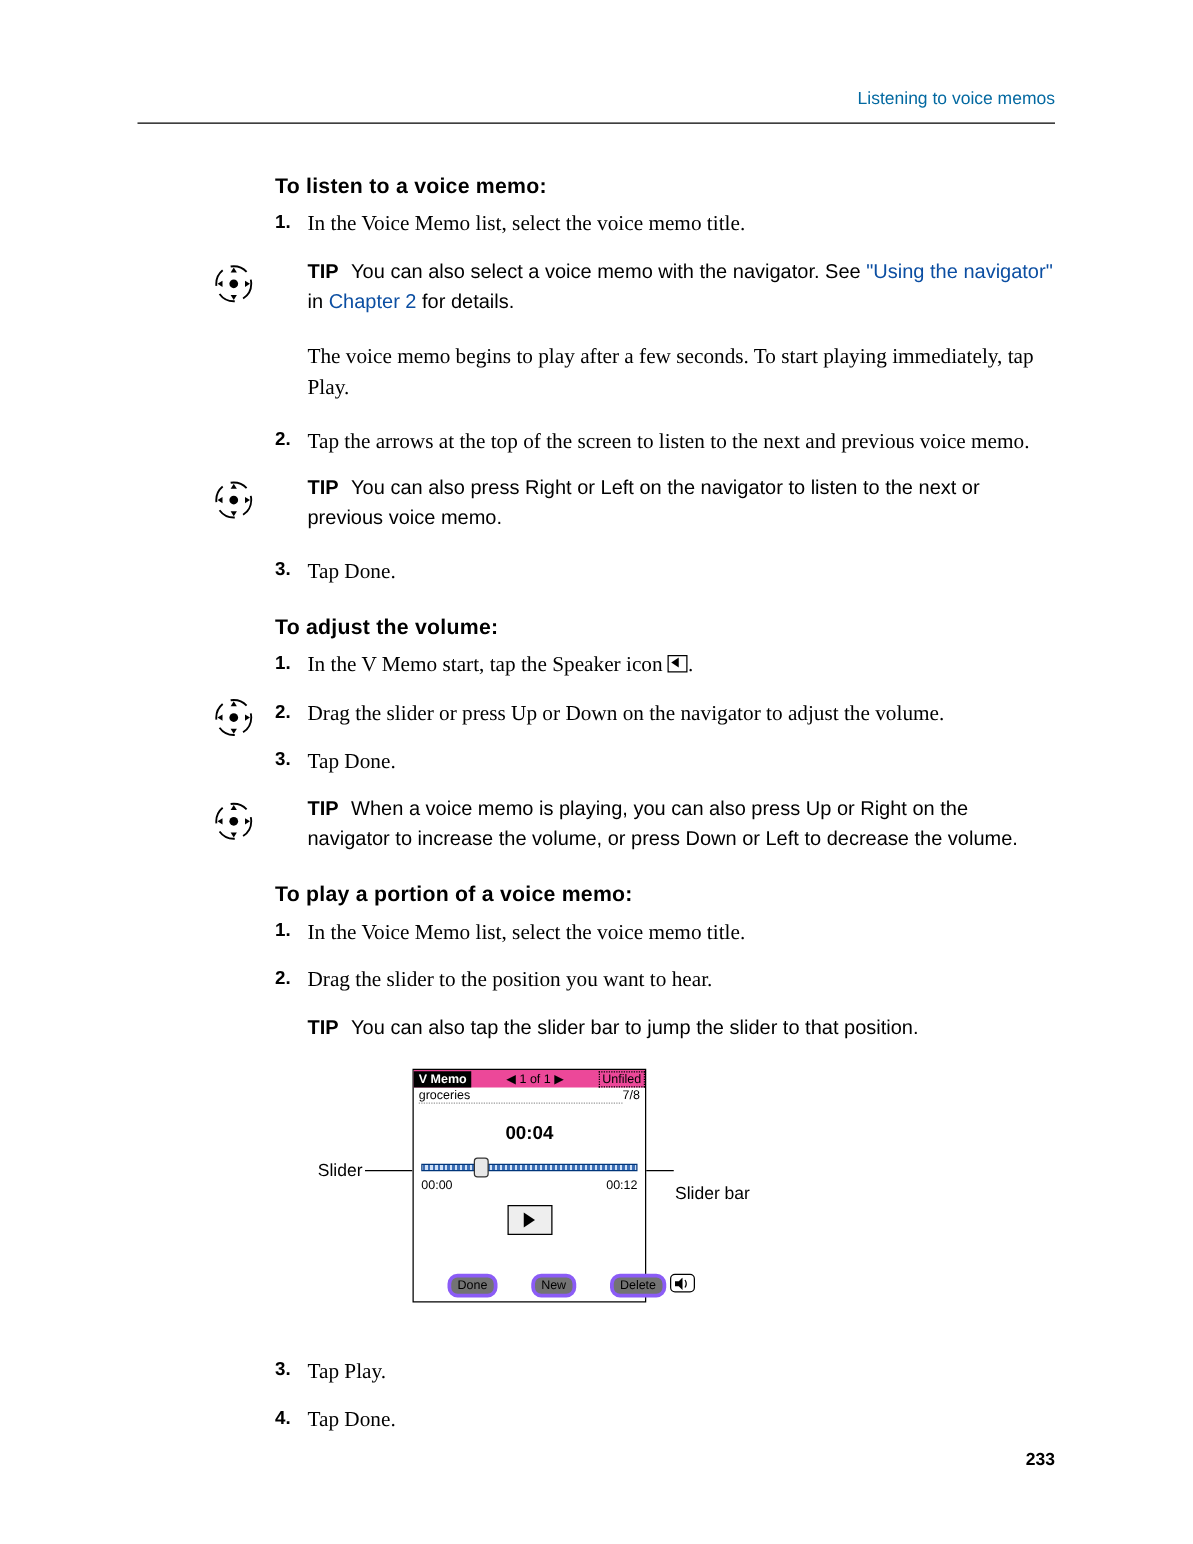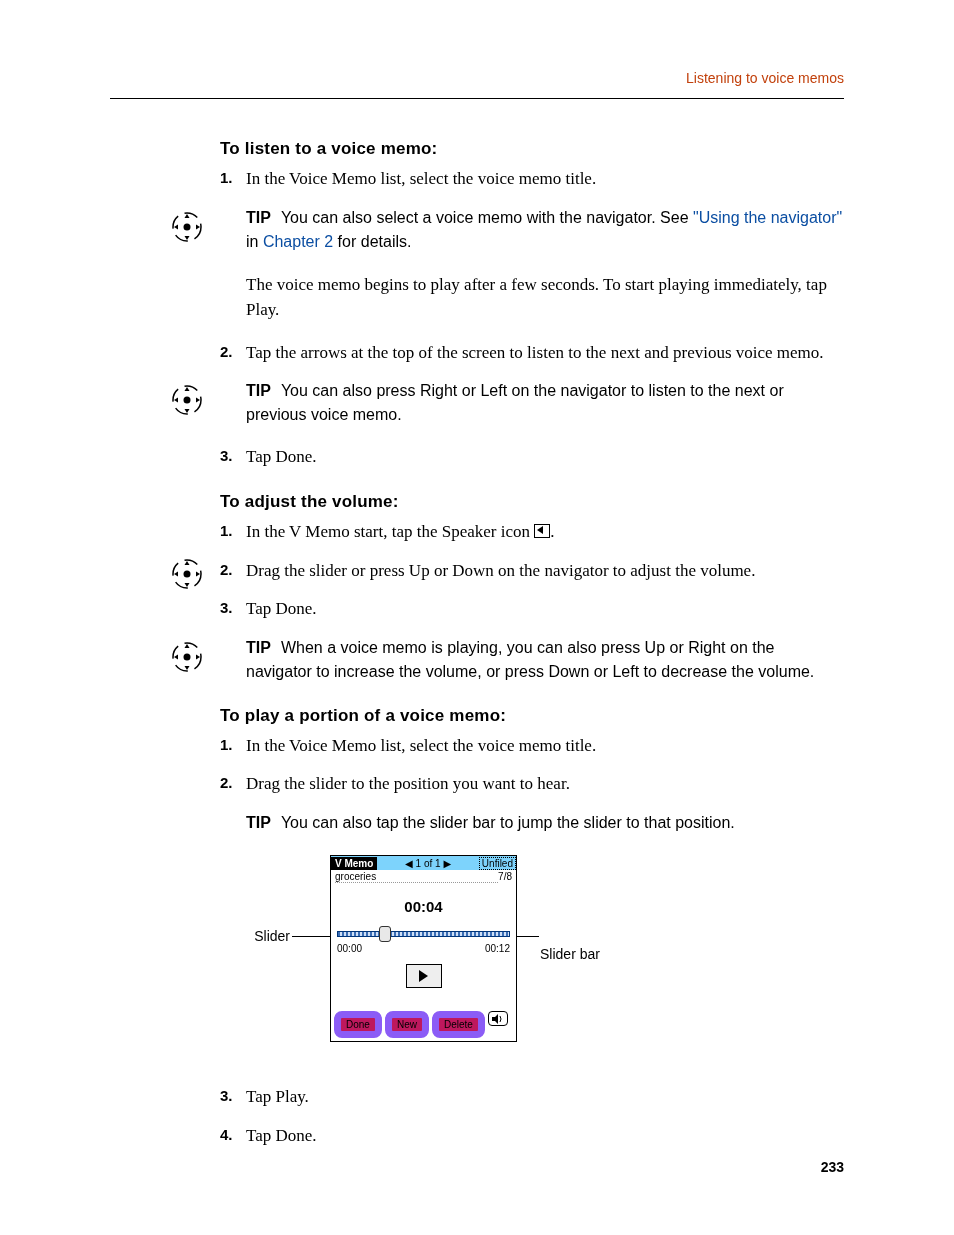--- a/index.html
+++ b/index.html
@@ -18,21 +18,21 @@
     position: absolute;
     left: 110px;
     right: 110px;
     top: 70px;
     bottom: 60px;
   }
   .running-header {
     text-align: right;
     font-family: Arial, Helvetica, sans-serif;
     font-size: 14px;
-    color: #c2410c;
+    color: #0369a1;
     padding-bottom: 12px;
     border-bottom: 1px solid #000;
     margin-bottom: 40px;
   }
   .content {
     margin-left: 110px; 
     position: relative;
   }
   .task-heading {
     font-family: "Arial Narrow", Arial, Helvetica, sans-serif;
@@ -125,21 +125,21 @@
     border: 1px solid #000;
     font-family: Arial, Helvetica, sans-serif;
     font-size: 10px;
     color: #000;
     background: #fff;
   }
   .device .titlebar {
     display: flex;
     align-items: center;
     height: 14px;
-    background: #7dd3fc;
+    background: #ec4899;
   }
   .device .titlebar .app {
     background: #000;
     color: #fff;
     font-weight: bold;
     padding: 1px 4px;
     font-size: 10px;
   }
   .device .titlebar .nav {
     flex: 1;
@@ -215,26 +215,27 @@
     border-left: 9px solid #000;
   }
   .device .bottom-btns {
     position: absolute;
     bottom: 3px;
     left: 3px;
     display: flex;
     gap: 3px;
   }
   .device .pill {
-    border: 7px solid #8b5cf6;
+    border: 3px solid #8b5cf6;
     border-radius: 8px;
     padding: 0 5px;
     font-size: 10px;
     line-height: 13px;
-    background: #be185d;
+    background: #737373;
+    margin-left: 24px;
   }
   .device .spk {
     border: 1px solid #000;
     border-radius: 4px;
     width: 18px;
     height: 13px;
     display: flex;
     align-items: center;
     justify-content: center;
   }

